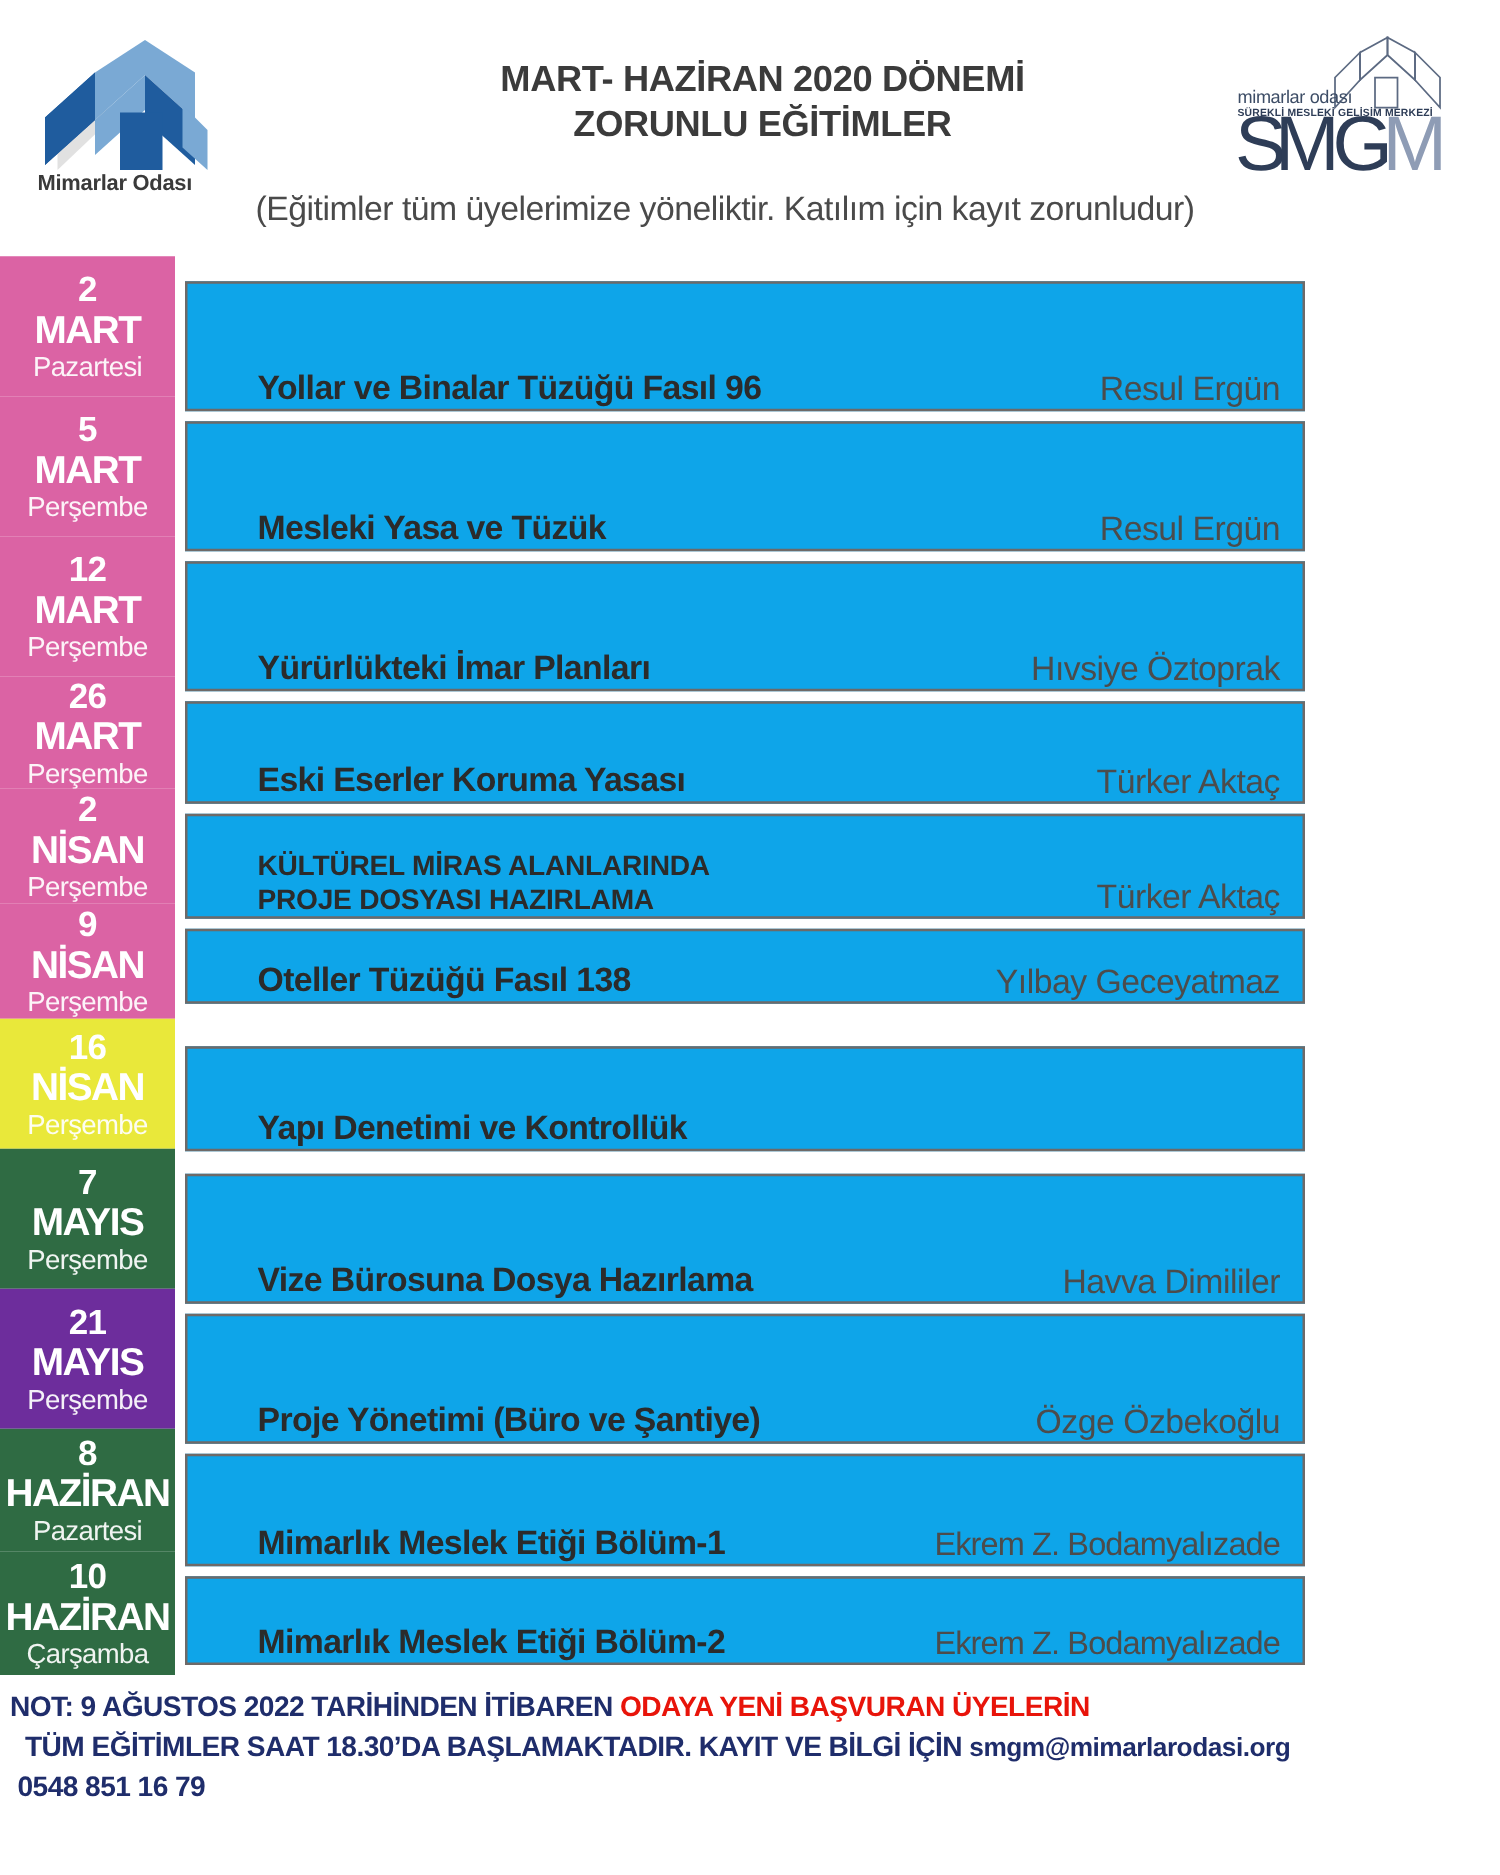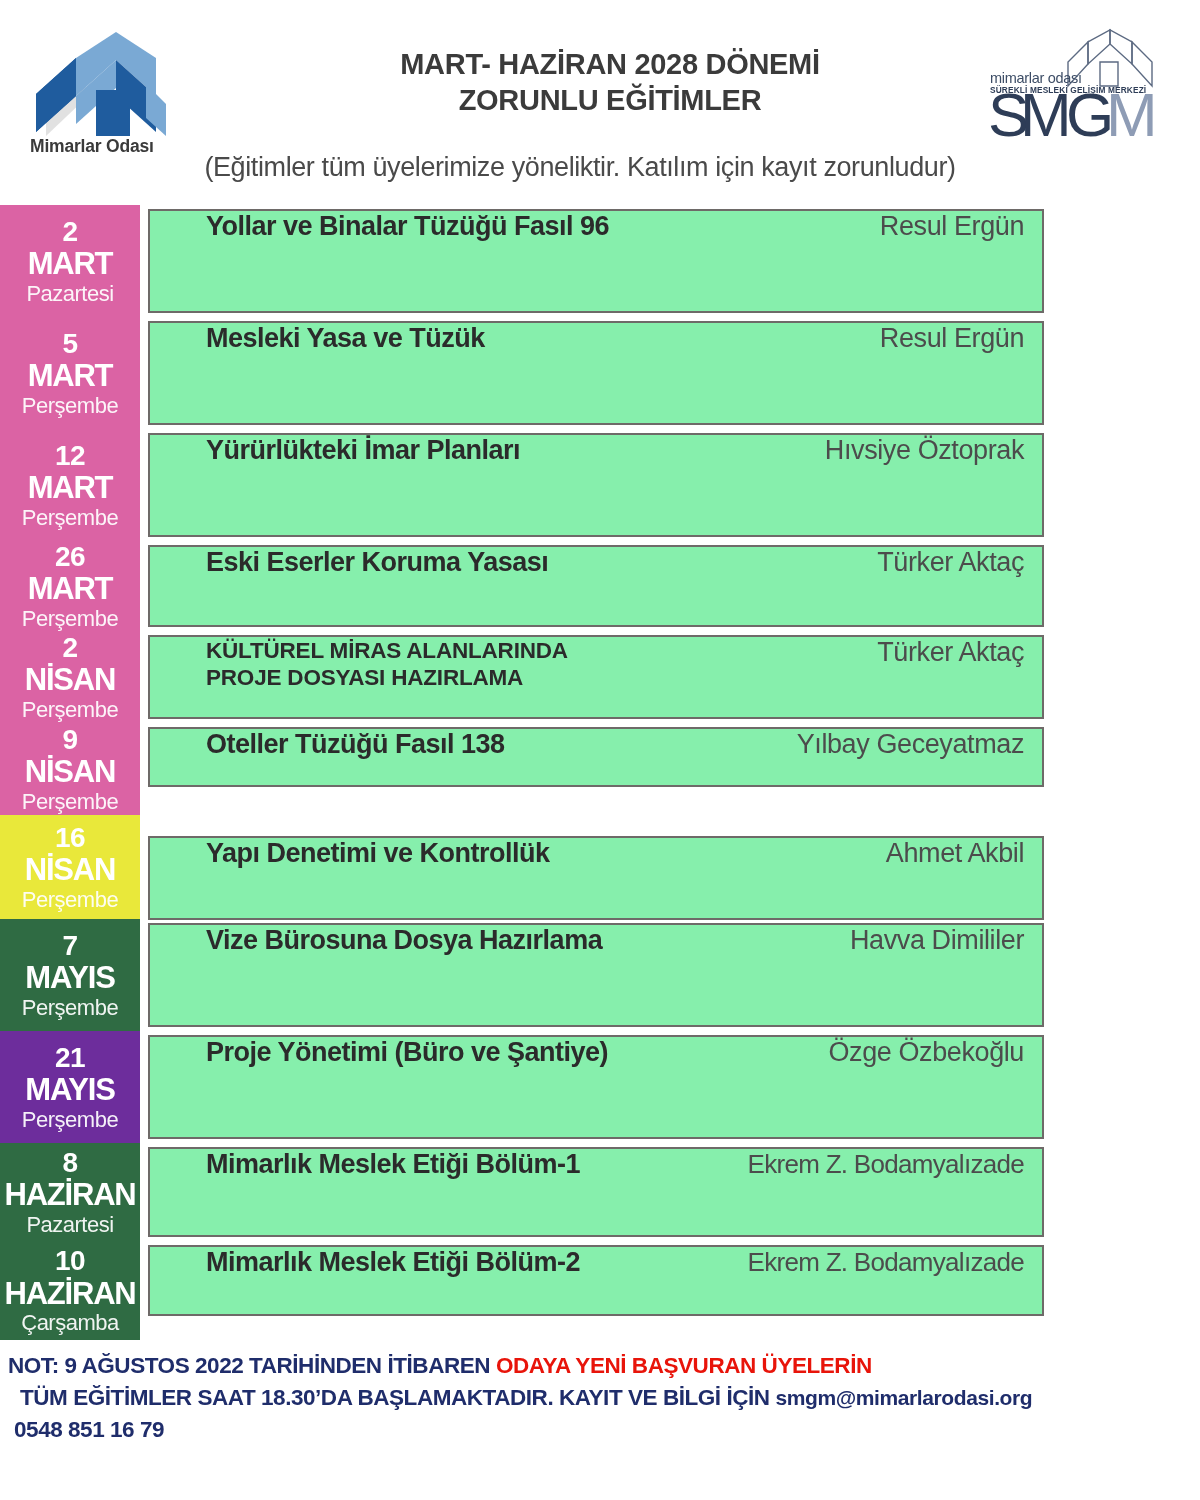--- a/index.html
+++ b/index.html
@@ -168,23 +168,24 @@
     top: 0;
     width: 896px;
     height: 1135px;
   }
 
   .course-row {
     position: absolute;
     left: 0;
     width: 896px;
     border: 2px solid #6e6a68;
-    background: #86efac;
+    background: #0ea5e9;
     display: flex;
-    align-items: flex-start;
+    align-items: flex-end;
+    margin-top: 16px;
   }
 
   .course-title {
     flex: 0 0 640px;
     padding-left: 56px;
     padding-right: 6px;
     font-size: 27px;
     font-weight: bold;
     color: #2b2b2b;
     letter-spacing: -0.5px;
@@ -255,21 +256,21 @@
         <polygon points="48,64 88,28 88,56 48,92" fill="#7aa9d4"></polygon>
         <polygon points="88,28 128,64 128,100 88,64" fill="#1f5c9e"></polygon>
         <polygon points="118,52 138,72 138,104 118,86" fill="#7aa9d4"></polygon>
         <polygon points="68,58 102,58 102,104 68,104" fill="#1f5c9e"></polygon>
         <polygon points="8,62 48,26 48,64 8,100" fill="#1f5c9e"></polygon>
       </svg>
       <div class="logo-left-text">Mimarlar Odası</div>
     </div>
 
     <div class="title-block">
-      <div class="title-line">MART- HAZİRAN 2028 DÖNEMİ</div>
+      <div class="title-line">MART- HAZİRAN 2020 DÖNEMİ</div>
       <div class="title-line">ZORUNLU EĞİTİMLER</div>
     </div>
 
     <div class="subtitle">(Eğitimler tüm üyelerimize yöneliktir. Katılım için kayıt zorunludur)</div>
 
     <div class="logo-right">
       <svg class="smgm-mountain" width="98" height="62" viewBox="0 0 98 62">
         <g fill="none" stroke="#5c6a82" stroke-width="1.4">
           <polygon points="6,58 6,34 26,14 26,36"></polygon>
           <polygon points="26,14 26,36 48,16 48,2"></polygon>
@@ -369,23 +370,22 @@
           <div class="course-title small">
             <div>KÜLTÜREL MİRAS ALANLARINDA</div>
             <div>PROJE DOSYASI HAZIRLAMA</div>
           </div>
           <div class="course-speaker">Türker Aktaç</div>
         </div>
         <div class="course-row" style="top: 522px; height: 60px;">
           <div class="course-title">Oteller Tüzüğü Fasıl 138</div>
           <div class="course-speaker">Yılbay Geceyatmaz</div>
         </div>
-        <div class="course-row" style="top: 631px; height: 84px; gap: 20px;">
+        <div class="course-row" style="top: 616px; height: 84px; gap: 20px;">
           <div class="course-title">Yapı Denetimi ve Kontrollük</div>
-          <div class="course-speaker">Ahmet Akbil</div>
         </div>
         <div class="course-row" style="top: 718px; height: 104px;">
           <div class="course-title">Vize Bürosuna Dosya Hazırlama</div>
           <div class="course-speaker">Havva Dimililer</div>
         </div>
         <div class="course-row" style="top: 830px; height: 104px;">
           <div class="course-title">Proje Yönetimi (Büro ve Şantiye)</div>
           <div class="course-speaker">Özge Özbekoğlu</div>
         </div>
         <div class="course-row" style="top: 942px; height: 90px;">

